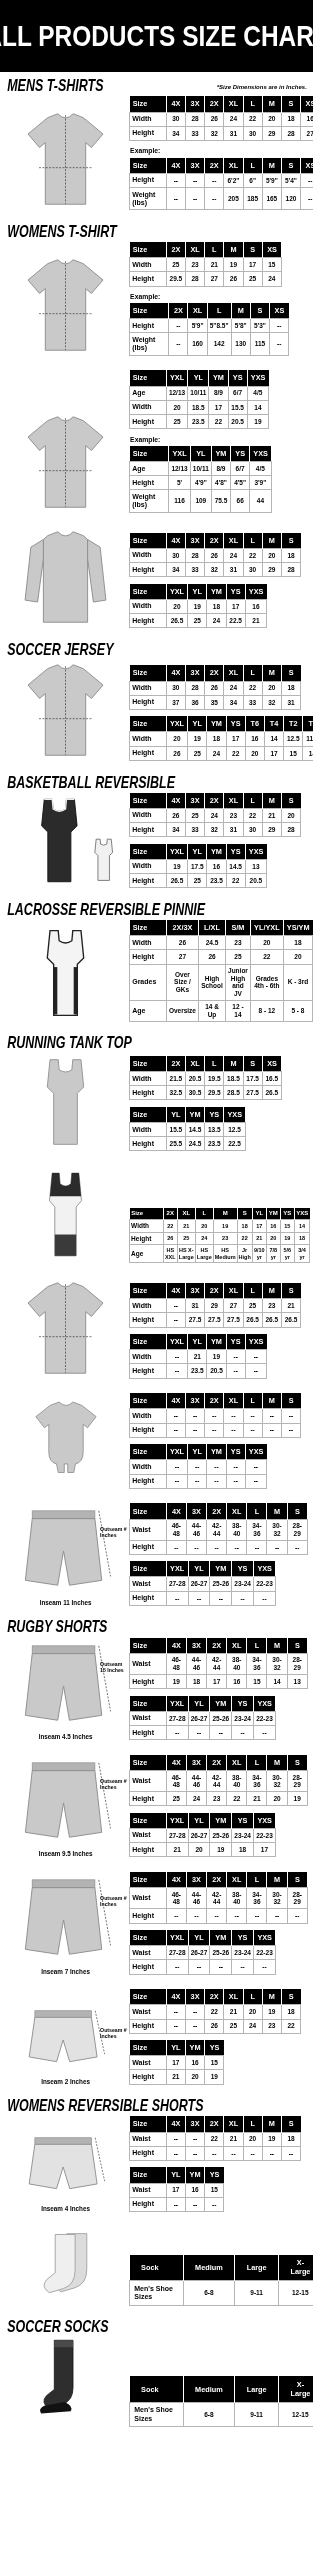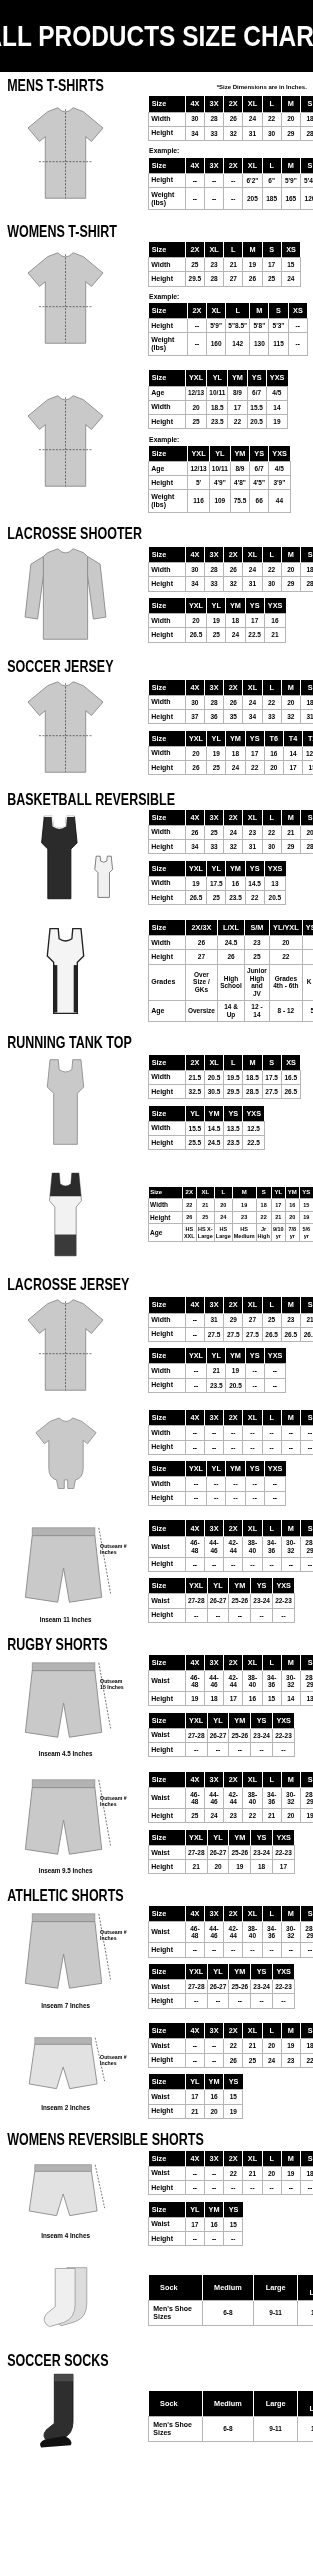--- a/index.html
+++ b/index.html
@@ -1,23 +1,23 @@
 <!DOCTYPE html>
 <html style="font-size:8.4px"><head>
 <meta charset="utf-8">
 <style>
   html,body{margin:0;padding:0;}
   body{width:313px;background:#fff;color:#000;font-family:"Liberation Sans",sans-serif;}
   .banner{background:#000;height:72px;display:flex;align-items:center;justify-content:center;margin-bottom:2.1px;}
   .banner h1{color:#fff;font-size:23.5px;font-weight:800;margin:0;white-space:nowrap;letter-spacing:0;transform:scale(1.04,1.22);}
   section.product{padding:5.2px 3.1px 9.4px 3.1px;}
-  .sec-head{display:flex;justify-content:space-between;align-items:flex-start;padding:0 1px;}
+  .sec-head{display:flex;justify-content:space-between;align-items:flex-start;padding:0 1px;font-style:italic;}
   .sec-title{font-size:12.5px;font-weight:800;margin:0 0 3.1px 3.1px;display:inline-block;transform:scaleY(1.3);transform-origin:left center;letter-spacing:0;white-space:nowrap;}
   .note{font-size:6px;font-weight:700;margin:5.2px 2.1px 0 0;}
-  .sec-body{display:flex;gap:20px;align-items:center;}
+  .sec-body{display:flex;gap:1px;align-items:flex-end;}
   .media{flex:0 0 125px;width:125px;display:flex;flex-direction:column;align-items:center;position:relative;min-height:21px;}
   .outseam{position:absolute;right:0;top:24px;font-size:5.2px;font-weight:700;line-height:1.15;width:28px;}
   .caption{font-size:6.3px;font-weight:700;margin-top:2.6px;text-align:center;}
   .tables{flex:1;display:flex;flex-direction:column;justify-content:center;gap:6.3px;align-items:flex-start;padding-right:2.1px;}
   .example-label{font-size:6.8px;font-weight:700;margin:0 0 -3.1px 1px;}
   table.size-table{border-collapse:collapse;background:#fff;}
   .size-table th{background:#000;color:#fff;font-size:7.3px;font-weight:700;padding:3.1px 3.1px;text-align:center;border-right:1px solid #fff;}
   .size-table th:first-child{text-align:left;min-width:30px;}
   .size-table th:last-child{border-right:none;}
   .size-table td{border:0.5px solid #b5b5b5;font-size:6.5px;font-weight:700;padding:2.6px 2.1px;text-align:center;min-width:14px;max-width:34px;overflow-wrap:break-word;line-height:1.15;}
@@ -301,23 +301,20 @@
                 <td>75.5</td>
                 <td>66</td>
                 <td>44</td>
               </tr>
             </tbody>
           </table>
         </div>
       </div>
     </section>
     <section class="product">
-      <div class="sec-head">
-        <h2 class="sec-title">LACROSSE SHOOTER</h2>
-      </div>
       <div class="sec-body">
         <div class="media">
           <svg viewBox="0 0 200 210" width="97" height="101">
             <path d="M63 18 L84 10 Q100 27 116 10 L137 18 L146 26 L146 198 L54 198 L54 26 Z" fill="#c9c9c9" stroke="#8f8f8f" stroke-width="2"></path>
             <path d="M54 26 L28 42 L16 152 L42 156 L54 66 Z" fill="#c9c9c9" stroke="#8f8f8f" stroke-width="2"></path>
             <path d="M146 26 L172 42 L184 152 L158 156 L146 66 Z" fill="#c9c9c9" stroke="#8f8f8f" stroke-width="2"></path>
           </svg>
         </div>
         <div class="tables">
           <table class="size-table">
@@ -558,20 +555,23 @@
                 <td>23.5</td>
                 <td>22</td>
                 <td>20.5</td>
               </tr>
             </tbody>
           </table>
         </div>
       </div>
     </section>
     <section class="product">
+      <div class="sec-head">
+        <h2 class="sec-title">LACROSSE REVERSIBLE PINNIE</h2>
+      </div>
       <div class="sec-body">
         <div class="media">
           <svg viewBox="0 0 200 210" width="91" height="98">
             <path d="M66 12 L84 12 L86 34 Q100 44 114 34 L116 12 L134 12 L140 72 L126 86 L126 198 L74 198 L74 86 L60 72 Z" fill="#f4f4f4" stroke="#222" stroke-width="3"></path>
             <rect x="74" y="92" width="8" height="104" fill="#222"></rect>
             <rect x="118" y="92" width="8" height="104" fill="#222"></rect>
           </svg>
         </div>
         <div class="tables">
           <table class="size-table">
@@ -758,23 +758,20 @@
                 <td>7/8 yr</td>
                 <td>5/6 yr</td>
                 <td>3/4 yr</td>
               </tr>
             </tbody>
           </table>
         </div>
       </div>
     </section>
     <section class="product">
-      <div class="sec-head">
-        <h2 class="sec-title">LACROSSE JERSEY</h2>
-      </div>
       <div class="sec-body">
         <div class="media">
           <svg viewBox="0 0 200 210" width="97" height="101">
             <path d="M63 18 L84 10 Q100 27 116 10 L137 18 L178 52 L154 80 L142 70 L142 198 L58 198 L58 70 L46 80 L22 52 Z" fill="#c9c9c9" stroke="#8f8f8f" stroke-width="2"></path>
             <line x1="100" y1="13" x2="100" y2="197" stroke="#333" stroke-width="1.4" stroke-dasharray="4 3"></line>
             <line x1="45" y1="122" x2="155" y2="122" stroke="#333" stroke-width="1.4" stroke-dasharray="4 3"></line>
           </svg>
         </div>
         <div class="tables">
           <table class="size-table">
@@ -1163,23 +1160,20 @@
                 <td>19</td>
                 <td>18</td>
                 <td>17</td>
               </tr>
             </tbody>
           </table>
         </div>
       </div>
     </section>
     <section class="product">
-      <div class="sec-head">
-        <h2 class="sec-title">ATHLETIC SHORTS</h2>
-      </div>
       <div class="sec-body">
         <div class="media">
           <svg viewBox="0 0 210 190" width="104" height="93">
             <rect x="36" y="16" width="128" height="16" fill="#b3b3b3" stroke="#8f8f8f" stroke-width="1.5"></rect>
             <path d="M36 32 L164 32 L178 158 L112 168 L100 98 L88 168 L22 158 Z" fill="#c9c9c9" stroke="#8f8f8f" stroke-width="2"></path>
             <line x1="172" y1="16" x2="196" y2="150" stroke="#333" stroke-width="1.4" stroke-dasharray="4 3"></line>
           </svg>
           <span class="outseam">Outseam # Inches</span>
           <div class="caption">Inseam 7 Inches</div>
         </div>

